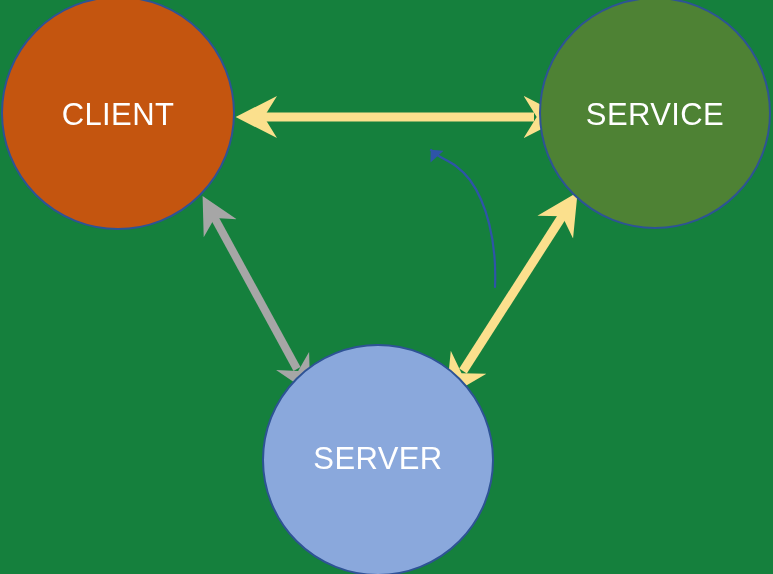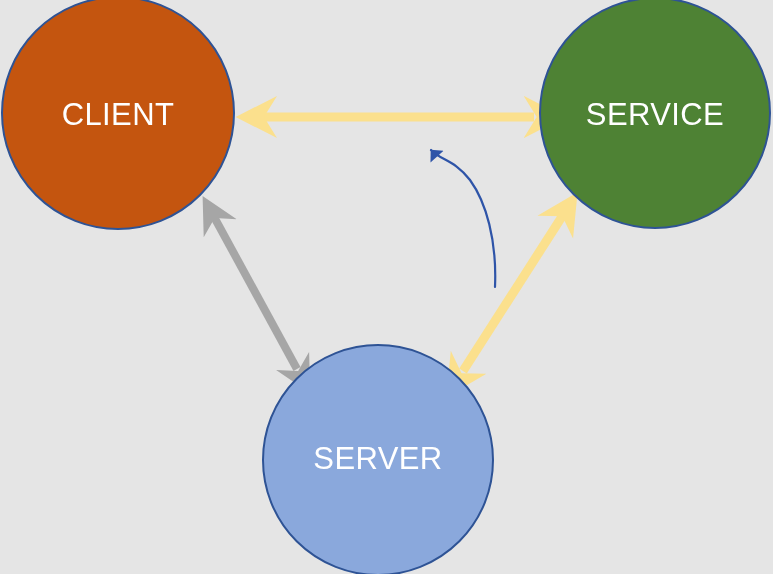--- a/index.html
+++ b/index.html
@@ -11,21 +11,21 @@
   body {
     width: 773px;
     height: 574px;
     overflow: hidden;
     font-family: "Liberation Sans", sans-serif;
   }
   #diagram-canvas {
     position: relative;
     width: 773px;
     height: 574px;
-    background: #e5e5e5;
+    background: #15803d;
   }
   #diagram-svg {
     position: absolute;
     left: 0;
     top: 0;
     width: 773px;
     height: 574px;
     display: block;
   }
   .node-label {

